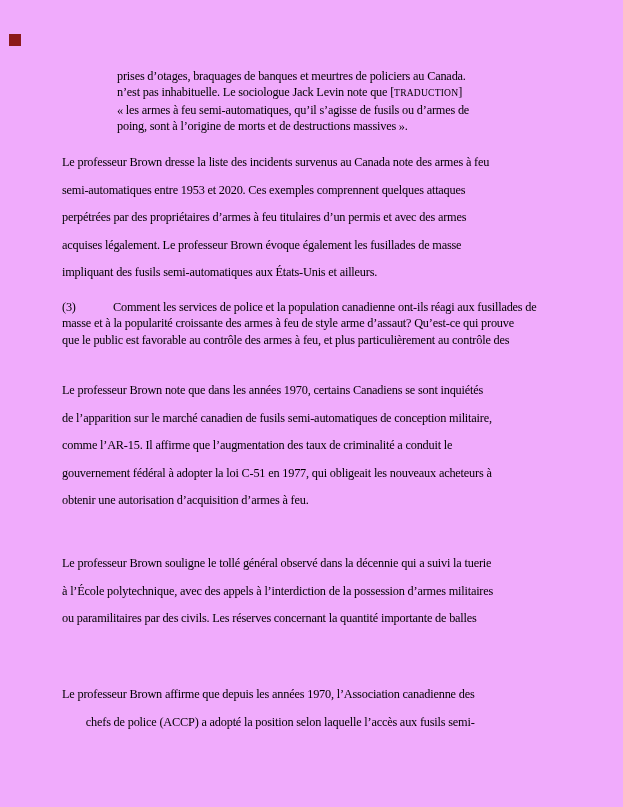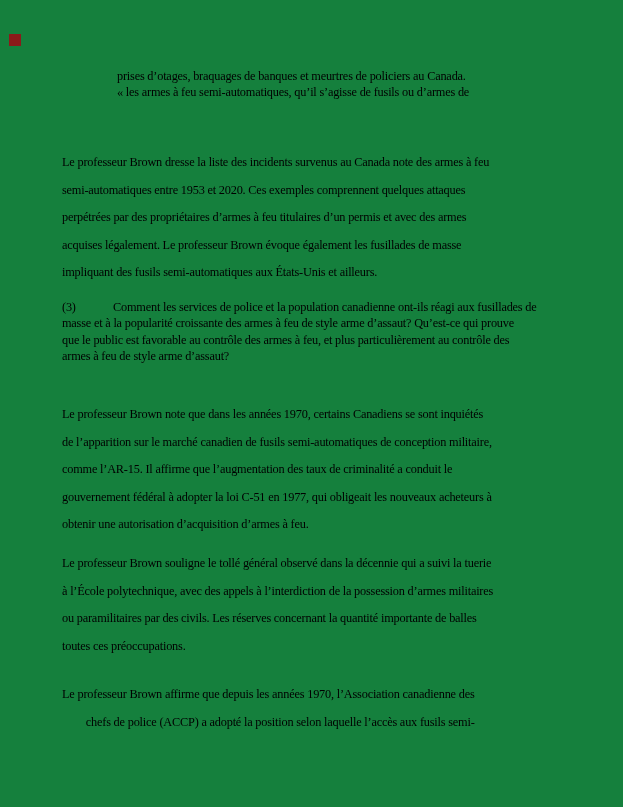--- a/index.html
+++ b/index.html
@@ -4,21 +4,21 @@
 <style>
   html, body {
     margin: 0;
     padding: 0;
     background: #ffffff;
   }
   .page {
     position: relative;
     width: 623px;
     height: 807px;
-    background: #15803d;
+    background: #f0abfc;
     overflow: hidden;
     font-family: "Liberation Serif", "DejaVu Serif", serif;
     color: #000000;
     font-size: 12.3px;
     letter-spacing: -0.2px;
   }
   .block { position: absolute; left: 62px; }
   .line { white-space: nowrap; }
 
   
@@ -29,21 +29,21 @@
     line-height: 16.4px;
   }
   .smallcaps {
     font-size: 0.78em;
     letter-spacing: 0.2px;
   }
 
   
   .para { line-height: 27.5px; }
   .p1 { top: 149px; }
-  .p2 { top: 377px; margin-top: 24px; }
+  .p2 { top: 377px; }
   .p3 { top: 527px; margin-top: 23px; }
   .p4 { top: 681px; text-align: right; }
 
   
   .q {
     top: 299px;
     width: 520px;
     line-height: 16.4px;
   }
   .qnum {
@@ -62,51 +62,51 @@
 </style>
 </head>
 <body>
 
 <div class="page">
 
   <div class="corner-marker" style="background-color: rgb(139, 26, 26);"></div>
 
   <div class="block bq">
     <div class="line">prises d’otages, braquages de banques et meurtres de policiers au Canada.</div>
+    <div class="line"><span>n’est pas inhabituelle. Le sociologue Jack Levin note que [</span><span class="smallcaps">TRADUCTION</span><span>]</span></div>
     <div class="line">« les armes à feu semi-automatiques, qu’il s’agisse de fusils ou d’armes de</div>
+    <div class="line">poing, sont à l’origine de morts et de destructions massives ».</div>
   </div>
 
   <div class="block para p1">
     <div class="line">Le professeur Brown dresse la liste des incidents survenus au Canada note des armes à feu</div>
     <div class="line">semi-automatiques entre 1953 et 2020. Ces exemples comprennent quelques attaques</div>
     <div class="line">perpétrées par des propriétaires d’armes à feu titulaires d’un permis et avec des armes</div>
     <div class="line">acquises légalement. Le professeur Brown évoque également les fusillades de masse</div>
     <div class="line">impliquant des fusils semi-automatiques aux États-Unis et ailleurs.</div>
   </div>
 
   <div class="block q">
     <div class="line"><span class="qnum">(3)</span><span>Comment les services de police et la population canadienne ont-ils réagi aux fusillades de</span></div>
     <div class="line">masse et à la popularité croissante des armes à feu de style arme d’assaut? Qu’est-ce qui prouve</div>
     <div class="line">que le public est favorable au contrôle des armes à feu, et plus particulièrement au contrôle des</div>
-    <div class="line">armes à feu de style arme d’assaut?</div>
   </div>
 
   <div class="block para p2">
     <div class="line">Le professeur Brown note que dans les années 1970, certains Canadiens se sont inquiétés</div>
     <div class="line">de l’apparition sur le marché canadien de fusils semi-automatiques de conception militaire,</div>
     <div class="line">comme l’AR-15. Il affirme que l’augmentation des taux de criminalité a conduit le</div>
     <div class="line">gouvernement fédéral à adopter la loi C-51 en 1977, qui obligeait les nouveaux acheteurs à</div>
     <div class="line">obtenir une autorisation d’acquisition d’armes à feu.</div>
   </div>
 
   <div class="block para p3">
     <div class="line">Le professeur Brown souligne le tollé général observé dans la décennie qui a suivi la tuerie</div>
     <div class="line">à l’École polytechnique, avec des appels à l’interdiction de la possession d’armes militaires</div>
     <div class="line">ou paramilitaires par des civils. Les réserves concernant la quantité importante de balles</div>
-    <div class="line">toutes ces préoccupations.</div>
   </div>
 
   <div class="block para p4">
     <div class="line">Le professeur Brown affirme que depuis les années 1970, l’Association canadienne des</div>
     <div class="line">chefs de police (ACCP) a adopté la position selon laquelle l’accès aux fusils semi-</div>
   </div>
 
 </div>
 
 </body></html>

